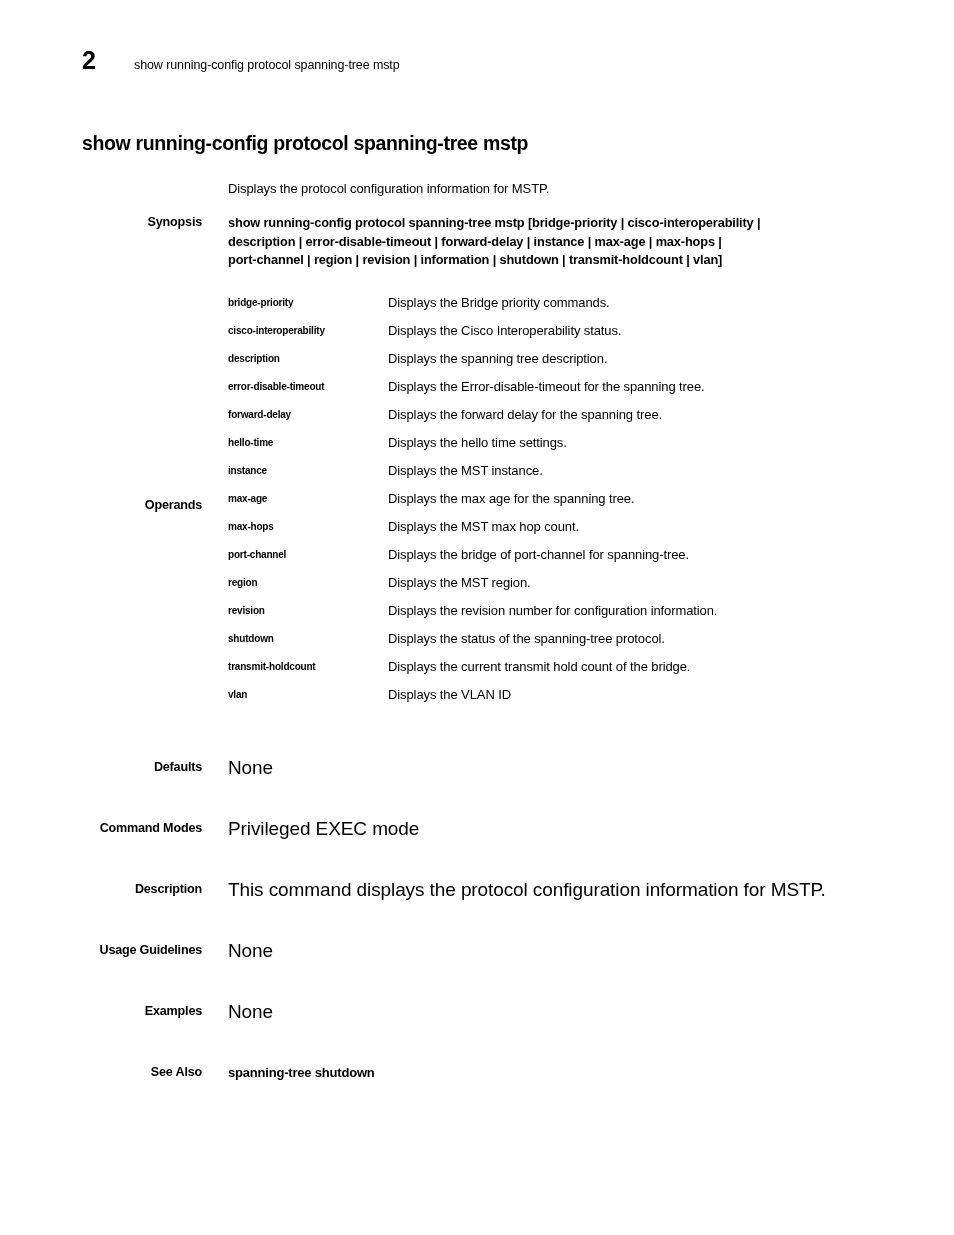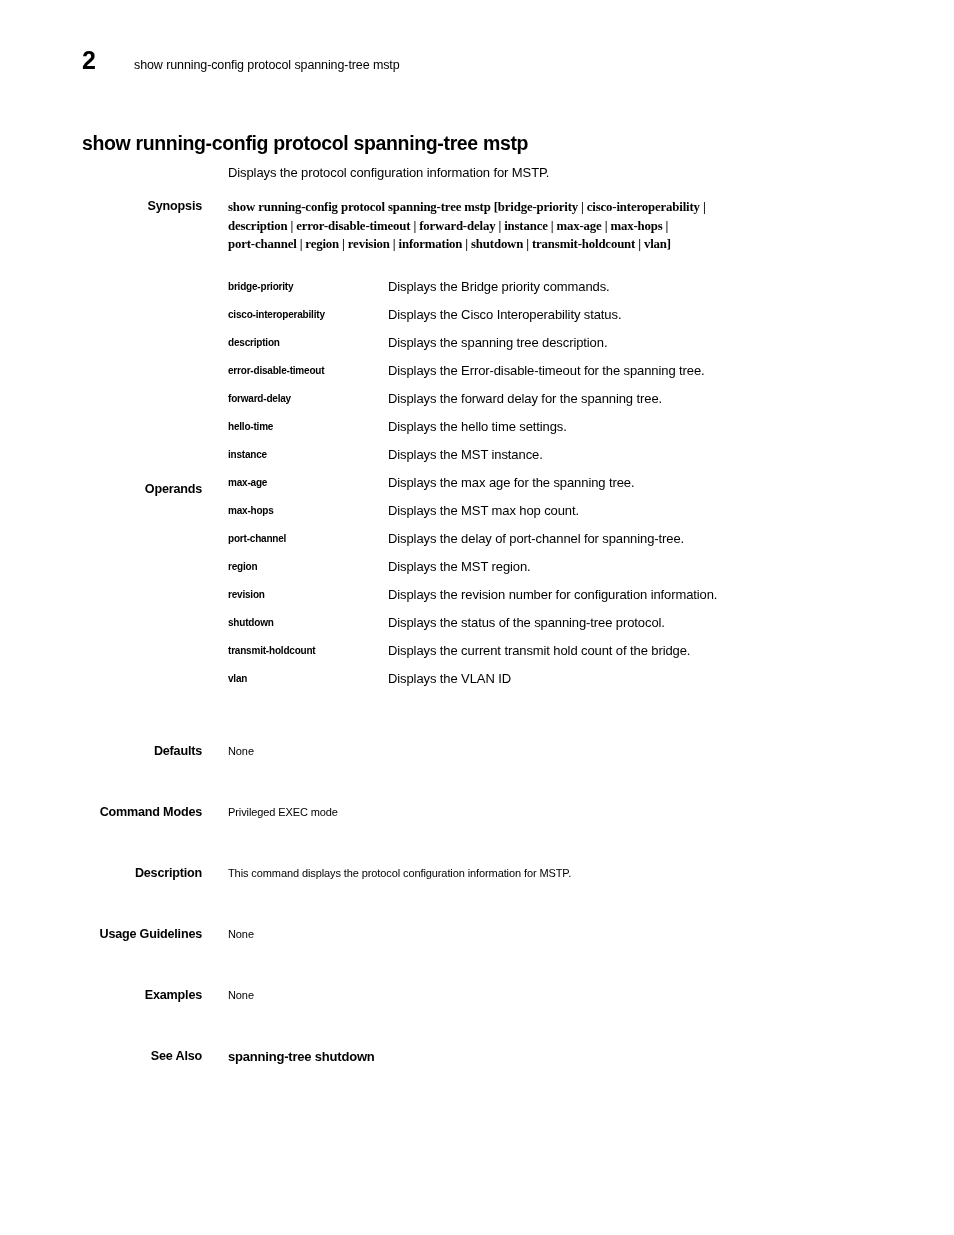--- a/index.html
+++ b/index.html
@@ -50,60 +50,60 @@
     font-size: 19.5px;
     font-weight: bold;
     letter-spacing: -0.35px;
     line-height: 1;
   }
 
   
   .content {
     position: absolute;
     left: 0;
-    top: 164px;
+    top: 180px;
     width: 954px;
   }
   .row {
     display: flex;
     align-items: flex-start;
   }
   .label-col {
     width: 202px;
     flex: 0 0 202px;
     text-align: right;
     font-size: 12.6px;
     font-weight: bold;
     letter-spacing: -0.2px;
     line-height: 16px;
   }
   .value-col {
     margin-left: 26px;
-    font-size: 11px;
+    font-size: 19px;
     line-height: 17px;
     letter-spacing: -0.1px;
   }
 
   .intro-row { margin-bottom: 17px; }
   .intro-text {
     font-size: 13px;
     line-height: 17px;
     letter-spacing: -0.1px;
   }
 
   
   .synopsis-row { margin-bottom: 25px; }
   .synopsis-text {
     font-weight: bold;
     font-size: 12.8px;
     line-height: 18.5px;
     letter-spacing: -0.15px;
     width: 620px;
   }
-  .synopsis-text .ln { display: block; white-space: nowrap; font-family: Liberation Serif, serif; }
+  .synopsis-text .ln { display: block; white-space: nowrap; }
 
   
   .operands-row { align-items: center; }
   .operand-table {
     border-collapse: collapse;
     margin-left: 26px;
   }
   .operand-table td {
     padding: 0 0 12px 0;
     vertical-align: top;
@@ -192,21 +192,21 @@
           <tr>
               <td class="op-term">max-age</td>
               <td class="op-desc">Displays the max age for the spanning tree.</td>
             </tr>
           <tr>
               <td class="op-term">max-hops</td>
               <td class="op-desc">Displays the MST max hop count.</td>
             </tr>
           <tr>
               <td class="op-term">port-channel</td>
-              <td class="op-desc">Displays the delay of port-channel for spanning-tree.</td>
+              <td class="op-desc">Displays the bridge of port-channel for spanning-tree.</td>
             </tr>
           <tr>
               <td class="op-term">region</td>
               <td class="op-desc">Displays the MST region.</td>
             </tr>
           <tr>
               <td class="op-term">revision</td>
               <td class="op-desc">Displays the revision number for configuration information.</td>
             </tr>
           <tr>

